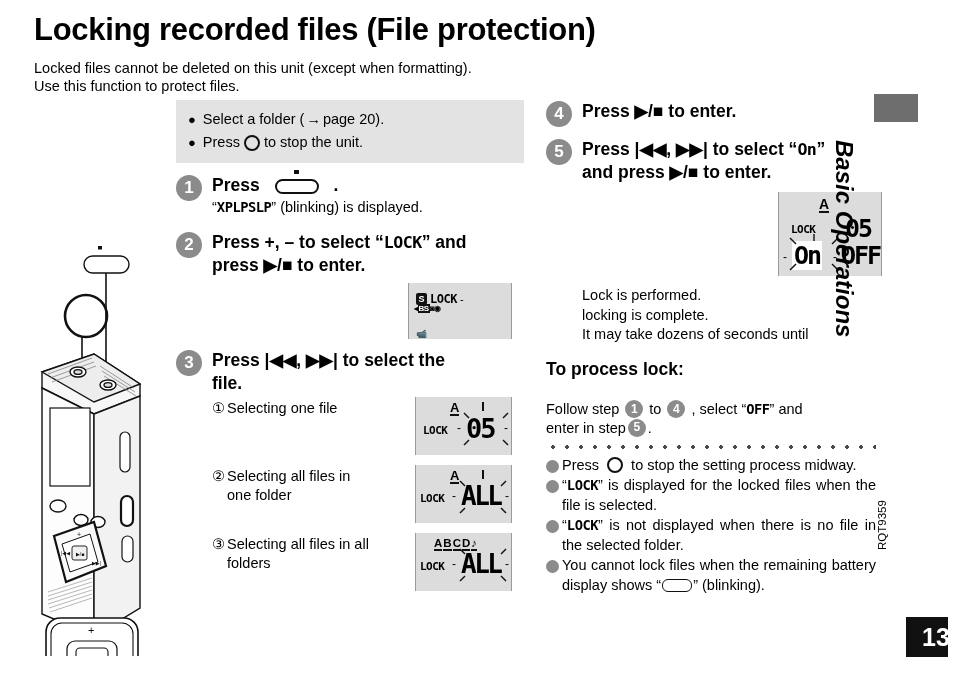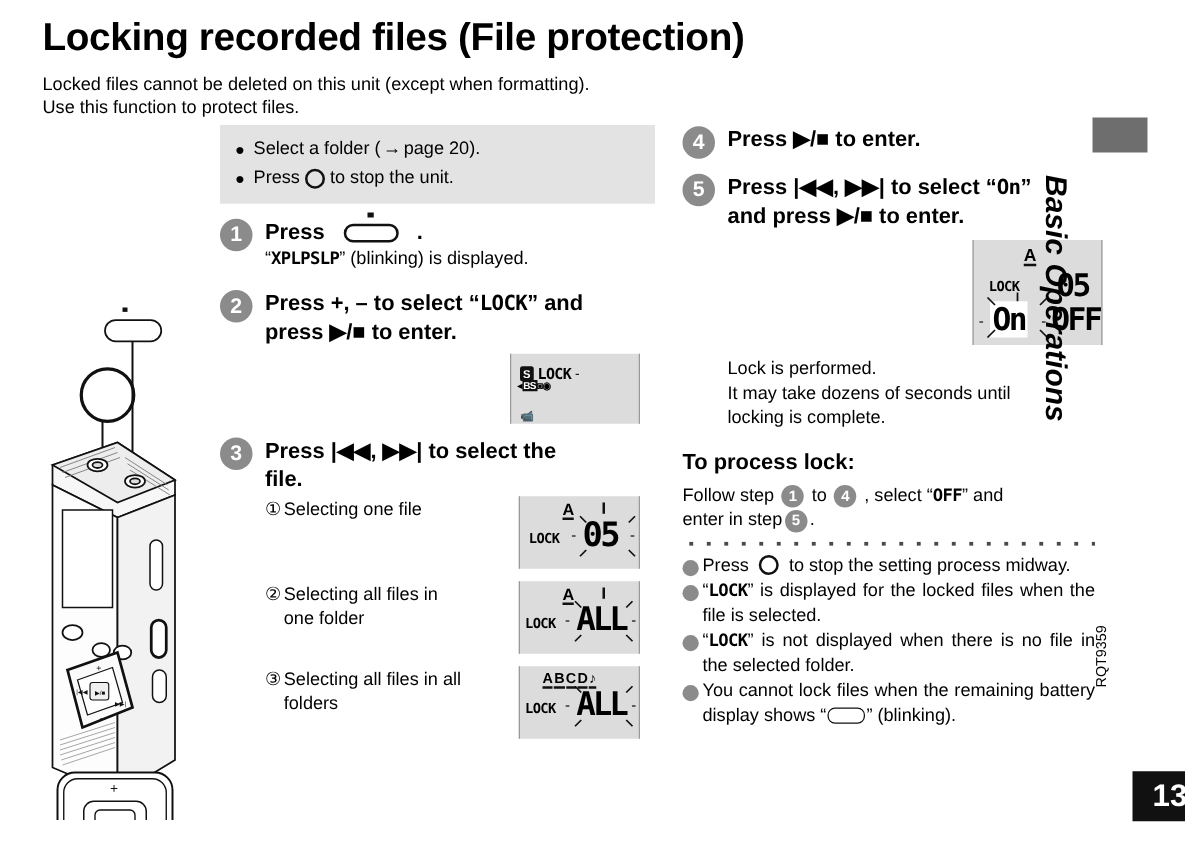--- a/index.html
+++ b/index.html
@@ -375,36 +375,36 @@
         <line x1="6" y1="6" x2="12" y2="12"></line>
           <line x1="30" y1="2" x2="30" y2="9"></line>
         <line x1="54" y1="6" x2="48" y2="12"></line>
         <line x1="6" y1="38" x2="12" y2="32"></line>
           <line x1="54" y1="38" x2="48" y2="32"></line>
       </svg>
     </div>
 
     <div class="rtext" style="margin-top:10px;padding-left:36px;">
       <div>Lock is performed.</div>
+      <div>locking is complete.</div>
       <div>It may take dozens of seconds until</div>
-      <div>locking is complete.</div>
     </div>
 
     <div class="h2">To process lock:</div>
-    <div class="rtext" style="margin-top:8px;">
+    <div class="rtext" style="margin-top:20px;">
       <div style="display:flex;align-items:center;flex-wrap:nowrap;">
         <span>Follow step </span>
         <span class="minicirc" style="margin:0 6px;">1</span>
         <span> to </span>
         <span class="minicirc" style="margin:0 6px;">4</span>
         <span>, select “</span>
           <span class="lcd">OFF</span>
           <span>” and</span>
       </div>
-      <div style="display:flex;align-items:center;">
+      <div style="display:flex;">
         <span>enter in step </span>
         <span class="minicirc" style="margin:0 2px;">5</span>
         <span>.</span>
       </div>
     </div>
 
     <div class="dotrule"></div>
 
     <div>
       <div class="bullrow">

